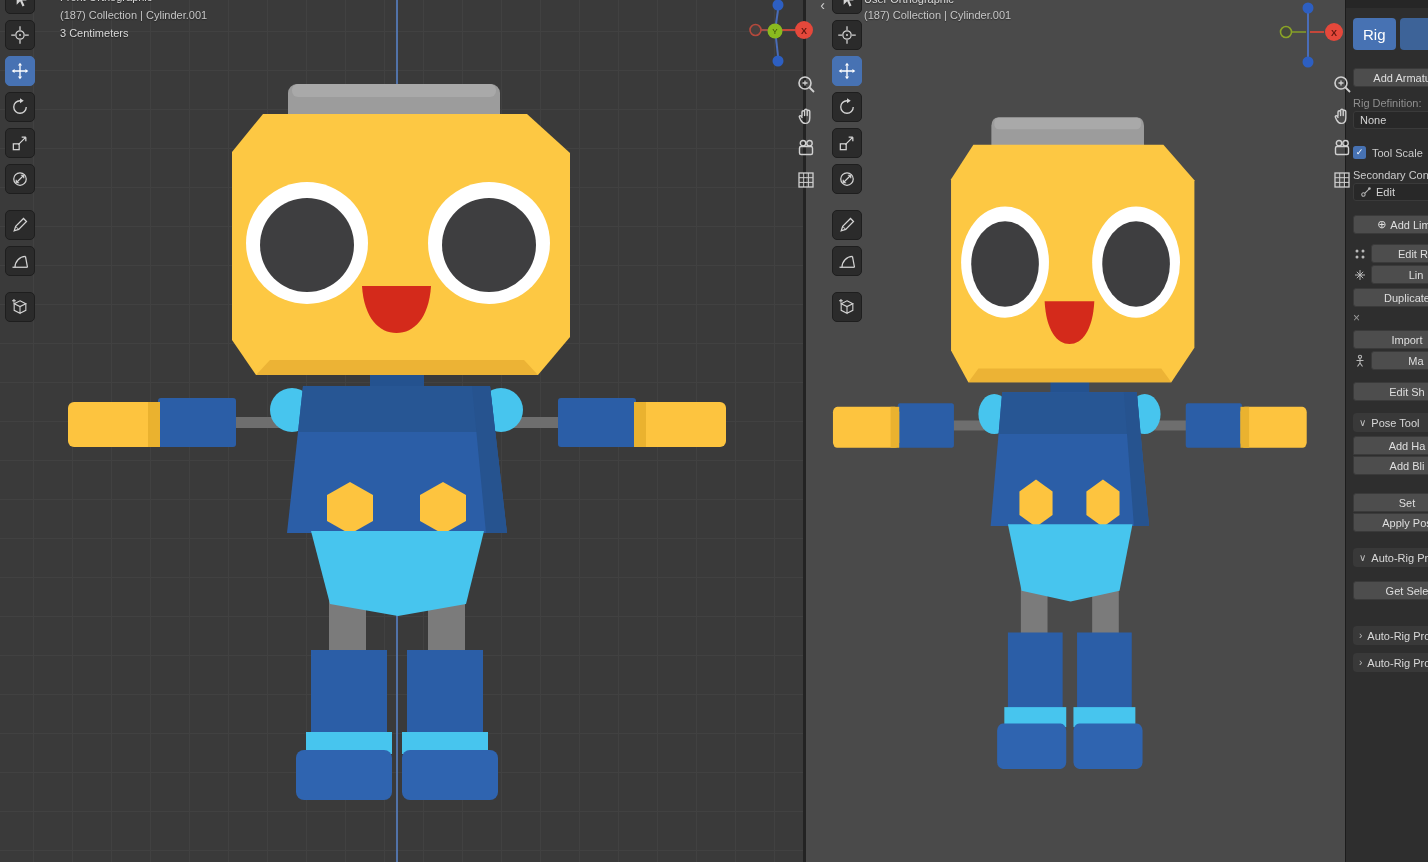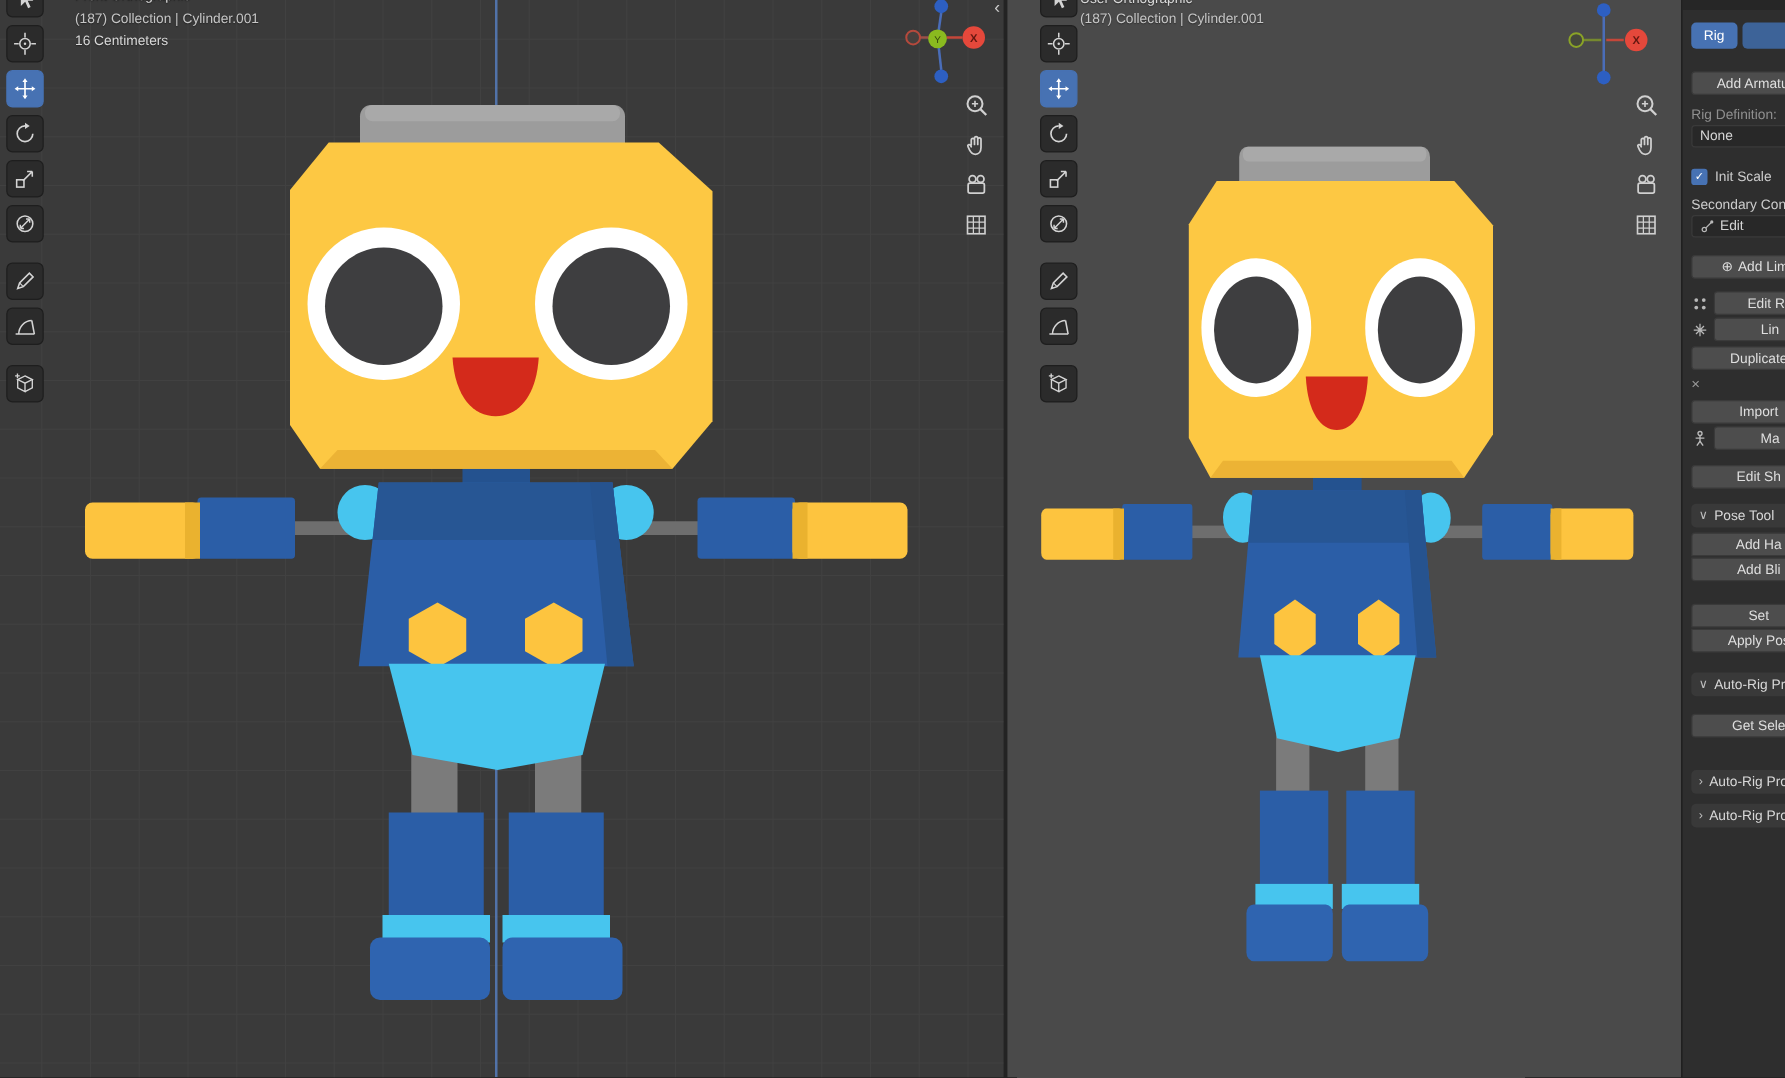--- a/index.html
+++ b/index.html
@@ -1,19 +1,19 @@
 <!DOCTYPE html>
 <html><head>
 <meta charset="utf-8">
 <style>
   html,body{margin:0;padding:0;background:#1b1b1b;font-family:"Liberation Sans","DejaVu Sans",sans-serif;}
   .app{position:relative;width:1428px;height:862px;overflow:hidden;background:#2e2e2e;}
 
   
-  .viewport{position:absolute;top:0;height:862px;overflow:hidden;}
+  .viewport{position:absolute;top:0;height:862px;overflow:hidden;padding-left:25px;}
   #vp-left{left:0;width:803px;background-color:#3a3a3a;
     background-image:linear-gradient(#414141 1px,transparent 1px),linear-gradient(90deg,#414141 1px,transparent 1px);
     background-size:39px 39px;background-position:-6px -8px;}
   #vp-right{left:806px;width:539px;background:#4a4a4a;}
   .divider{position:absolute;left:803px;top:0;width:3px;height:862px;background:#232323;}
   .axis-line{position:absolute;left:396px;top:0;width:2px;height:862px;background:rgba(86,124,188,.85);}
   .robot-svg{position:absolute;left:0;top:0;display:block;}
 
   
   .vp-label{position:absolute;font-size:11px;color:#d9d9d9;white-space:nowrap;text-shadow:0 1px 1px rgba(0,0,0,.4);}
@@ -32,21 +32,21 @@
   .nav-btn{width:24px;height:24px;background:transparent;border:none;padding:0;display:flex;align-items:center;justify-content:center;cursor:pointer;}
   .nav-btn svg{width:22px;height:22px;display:block;}
   .gizmo{position:absolute;z-index:5;}
   .sidebar-arrow{position:absolute;color:#cfcfcf;font-size:14px;line-height:14px;z-index:5;}
 
   
   .panel{position:absolute;left:1345px;top:0;width:83px;height:862px;background:#2e2e2e;border-left:1px solid #1c1c1c;overflow:hidden;}
   .panel-top-strip{height:8px;background:#262626;}
   .panel-inner{width:122px;padding-left:7px;box-sizing:border-box;}
   .tab-row{display:flex;gap:4px;margin-top:10px;}
-  .tab{height:21px;border:none;border-radius:4px;background:#4772b3;color:#ffffff;font-size:11px;padding:0 10px;cursor:pointer;}
+  .tab{height:32px;border:none;border-radius:4px;background:#4772b3;color:#ffffff;font-size:15px;padding:0 10px;cursor:pointer;}
   .tab.partial{background:#3d6398;width:46px;}
   .pbtn{display:flex;align-items:center;justify-content:center;gap:4px;height:19px;width:108px;background:#4d4d4d;
     border:1px solid #3a3a3a;border-radius:3px;color:#dfdfdf;font-size:11px;padding:0;box-sizing:border-box;cursor:pointer;}
   .plabel{font-size:11px;color:#cccccc;}
   .plabel.dim{color:#8f8f8f;}
   .dropdown{display:flex;align-items:center;gap:4px;height:18px;width:108px;background:#282828;border:1px solid #3a3a3a;
     border-radius:3px;color:#d5d5d5;font-size:11px;padding:0 6px;box-sizing:border-box;cursor:pointer;}
   .check-row{display:flex;align-items:center;gap:6px;cursor:pointer;}
   .checkbox{width:13px;height:13px;background:#4772b3;border-radius:2.5px;display:flex;align-items:center;justify-content:center;
     color:#fff;font-size:9px;line-height:9px;}
@@ -120,21 +120,21 @@
         <circle cx="307" cy="245" r="47" fill="#3e3e40"></circle>
         <circle cx="489" cy="243" r="61" fill="#ffffff"></circle>
         <circle cx="489" cy="245" r="47" fill="#3e3e40"></circle>
 
         <path d="M 362 286 L 431 286 C 429 318 414 333 396.5 333 C 379 333 364 318 362 286 Z" fill="#d42a1b"></path>
       </g>
     </svg>
 
     <div class="vp-label" style="left:60px;top:-9px;">Front Orthographic</div>
     <div class="vp-label dim" style="left:60px;top:9px;">(187) Collection | Cylinder.001</div>
-    <div class="vp-label" style="left:60px;top:27px;">16 Centimeters</div>
+    <div class="vp-label" style="left:60px;top:27px;">3 Centimeters</div>
     <div class="sidebar-arrow" style="right:3px;top:-2px;">‹</div>
 
     <div class="toolbar" style="left:5px;top:-16px;">
       <button class="tool-btn">
         <svg viewBox="0 0 24 24">
             <path d="M8 3 L8 19 L12.2 14.8 L15 21 L17.4 19.9 L14.6 13.8 L20 13.8 Z" fill="#d4d4d4"></path>
           </svg>
       </button>
       <button class="tool-btn">
         <svg viewBox="0 0 24 24">
@@ -355,21 +355,21 @@
 
       <div class="plabel dim mt10">Rig Definition:</div>
       <div class="dropdown mt2">
         <span>None</span>
       </div>
 
       <div class="check-row mt17">
         <span class="checkbox">
             <i>✓</i>
           </span>
-        <span class="plabel">Init Scale</span>
+        <span class="plabel">Tool Scale</span>
       </div>
 
       <div class="plabel mt10">Secondary Con</div>
       <div class="dropdown mt2">
         <svg viewBox="0 0 14 14" width="12" height="12">
             <circle cx="4" cy="10" r="2" fill="none" stroke="#b8b8b8" stroke-width="1.2"></circle>
             <path d="M5.5 8.5 L11 3" stroke="#b8b8b8" stroke-width="1.2"></path>
             <circle cx="11" cy="3" r="1.5" fill="#b8b8b8"></circle>
           </svg>
         <span>Edit</span>

